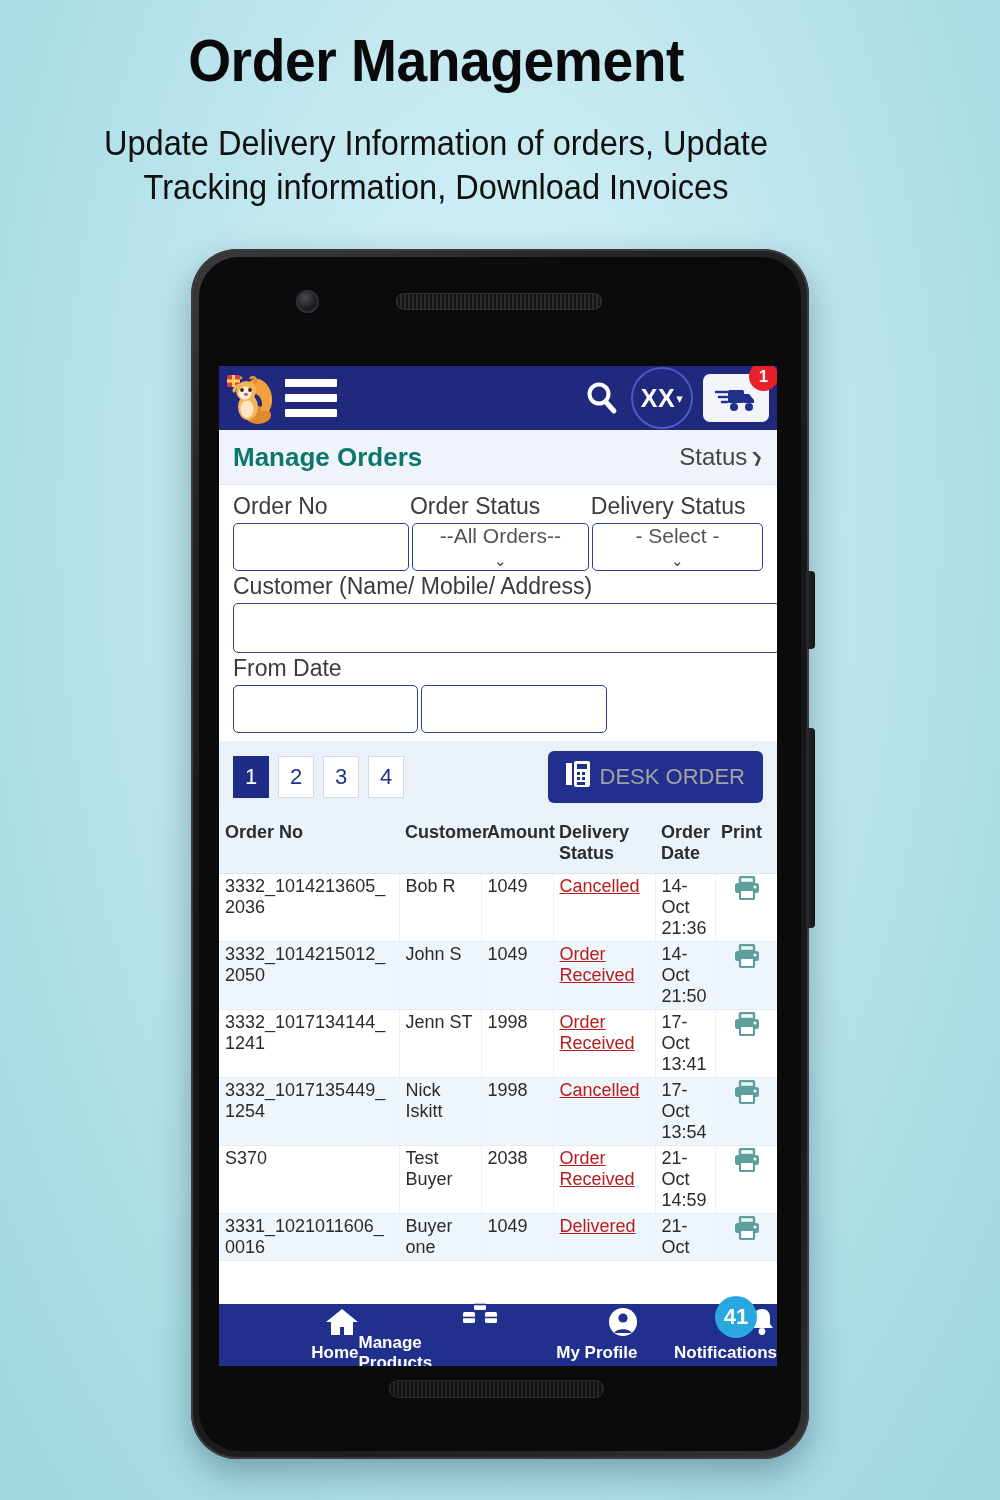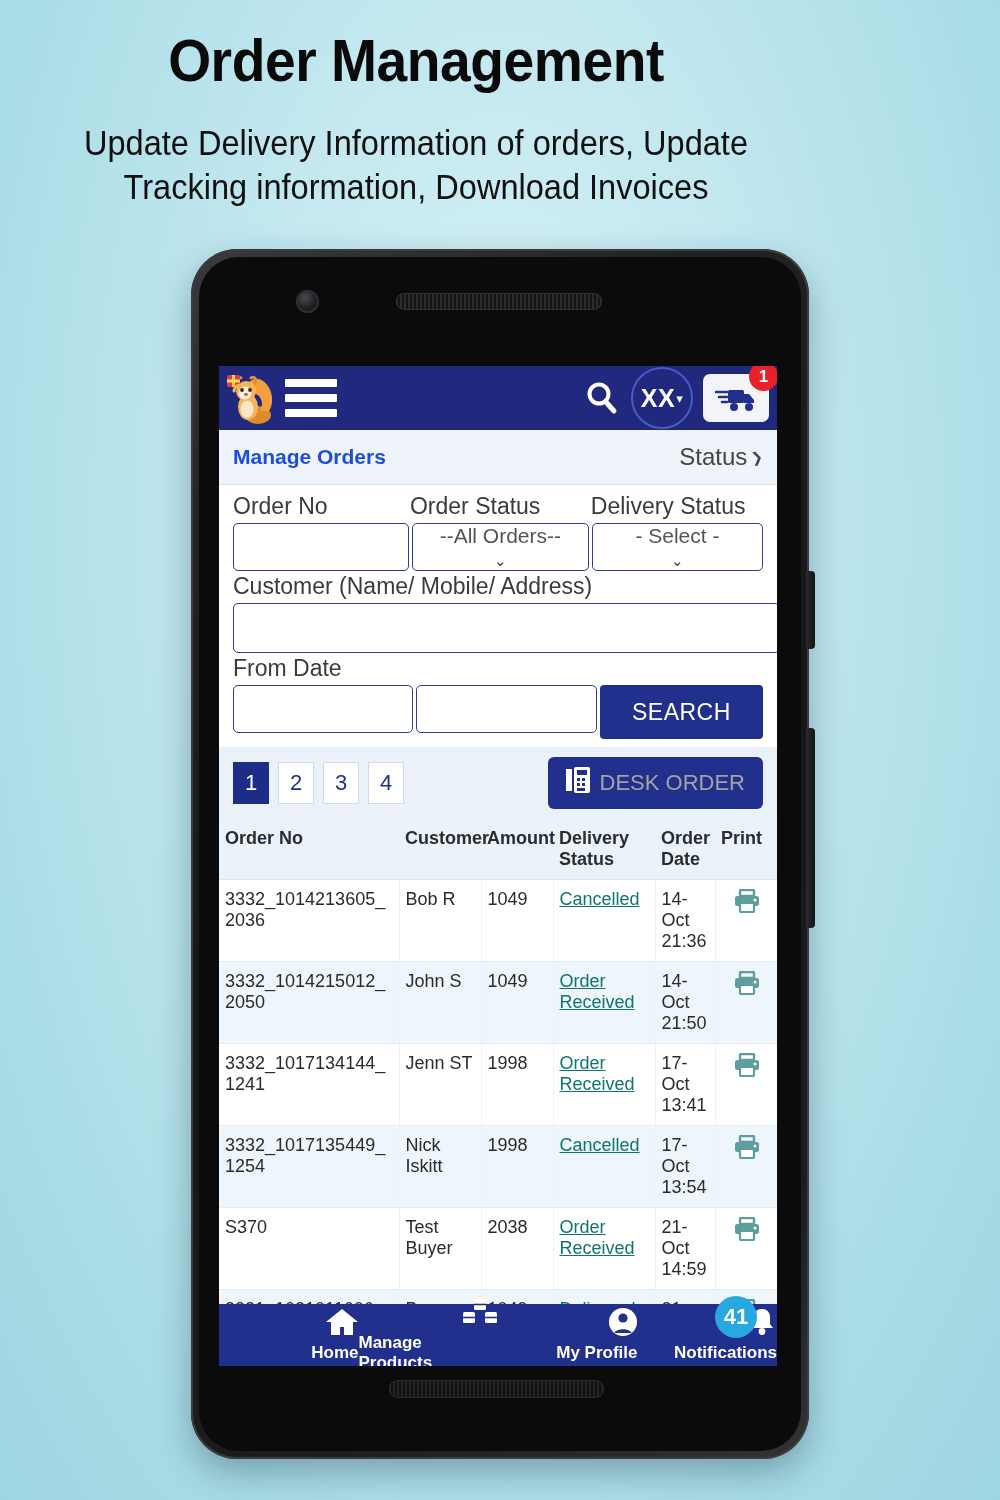--- a/index.html
+++ b/index.html
@@ -3,21 +3,21 @@
 <meta charset="utf-8">
 <style>
   html,body{margin:0;padding:0;}
   body{
     width:1000px;height:1500px;overflow:hidden;position:relative;
     font-family:"Liberation Sans","DejaVu Sans",sans-serif;
     background:radial-gradient(ellipse at 50% 35%, #d9f2f7 0%, #c3e8f0 38%, #a9dce6 78%, #9ed6e2 100%);
   }
 
   
-  .promo{position:absolute;left:0;top:0;width:832px;text-align:center;}
+  .promo{position:absolute;left:0;top:0;width:832px;text-align:center;padding-left:20px;}
   .promo-title{
     margin:0;padding-top:26px;
     font-size:60px;font-weight:700;color:#0a0a0a;
     letter-spacing:-0.5px;transform:scaleX(0.92);
   }
   .promo-sub{
     margin:0;padding-top:26px;
     font-size:35px;line-height:1.26;color:#111;font-weight:400;
     transform:scaleX(0.93);
   }
@@ -74,21 +74,21 @@
     position:absolute;right:-9px;top:-12px;width:29px;height:29px;border-radius:50%;
     background:#e8202a;color:#fff;font-size:17px;font-weight:700;
     display:flex;align-items:center;justify-content:center;
   }
 
   
   .page-head{
     height:54px;background:#eef4fa;display:flex;align-items:center;
     padding:0 14px;border-bottom:1px solid #dbe4ee;
   }
-  .page-title{font-size:21px;font-weight:700;color:#1d4ed8;}
+  .page-title{font-size:26px;font-weight:700;color:#0f766e;}
   .filters-link{margin-left:auto;font-size:24px;color:#444;display:flex;align-items:center;gap:4px;cursor:pointer;}
   .filters-link .caret{font-size:14px;transform:rotate(-10deg);}
 
   
   .filters{background:#fff;padding:6px 14px 0 14px;}
   .frow{display:flex;gap:0;}
   .flabel{font-size:23px;color:#3b3b3b;padding:2px 0 3px 0;}
   .fin{
     height:48px;border:1px solid #2e3c92;border-radius:5px;background:#fff;
     box-sizing:border-box;font-size:21px;color:#555;padding:0 8px;
@@ -125,28 +125,28 @@
     font-size:22px;cursor:pointer;font-family:inherit;
   }
 
   
   .tbl{width:100%;border-collapse:collapse;table-layout:fixed;}
   .tbl th{
     background:#eaf2fa;font-size:18px;color:#2c2c2c;font-weight:700;text-align:left;
     padding:9px 6px;vertical-align:top;border-bottom:1px solid #dde5ee;
   }
   .tbl td{
-    font-size:18px;color:#2b2b2b;padding:9px 6px;vertical-align:top;
+    font-size:18px;color:#2b2b2b;padding:2px 6px;vertical-align:top;
     border-bottom:1px solid #e4ebf3;border-right:1px solid #eef2f7;
     word-break:break-word;
   }
   .tbl tr.alt td{background:#eef5fb;}
   .c1{width:168px;}.c2{width:70px;}.c3{width:60px;}.c4{width:90px;}
   .c5{width:48px;}.c6{width:52px;}
-  .dstat{color:#0f766e;text-decoration:underline;cursor:pointer;}
+  .dstat{color:#b91c1c;text-decoration:underline;cursor:pointer;}
   .ico-cell{text-align:center;}
 
   
   .botnav{
     position:absolute;left:0;bottom:0;width:558px;height:62px;background:#21308c;
     display:flex;align-items:center;
   }
   .nav-item{
     flex:1;display:flex;flex-direction:column;align-items:flex-end;justify-content:center;
     color:#fff;font-size:17px;font-weight:700;gap:2px;cursor:pointer;position:relative;
@@ -254,21 +254,20 @@
 
       <div class="flabel">Customer (Name/ Mobile/ Address)</div>
       <div class="fin full-in"></div>
 
       <div class="frow">
         <div class="flabel w-label-1">From Date</div>
       </div>
       <div class="frow">
         <div class="fin datecol"></div>
         <div class="fin datecol2"></div>
-        <button class="search-btn">SEARCH</button>
       </div>
     </div>
 
     <div class="pagerbar">
       <div class="pg active">1</div>
       <div class="pg">2</div>
       <div class="pg">3</div>
       <div class="pg">4</div>
       <button class="desk-btn">
         <span>

